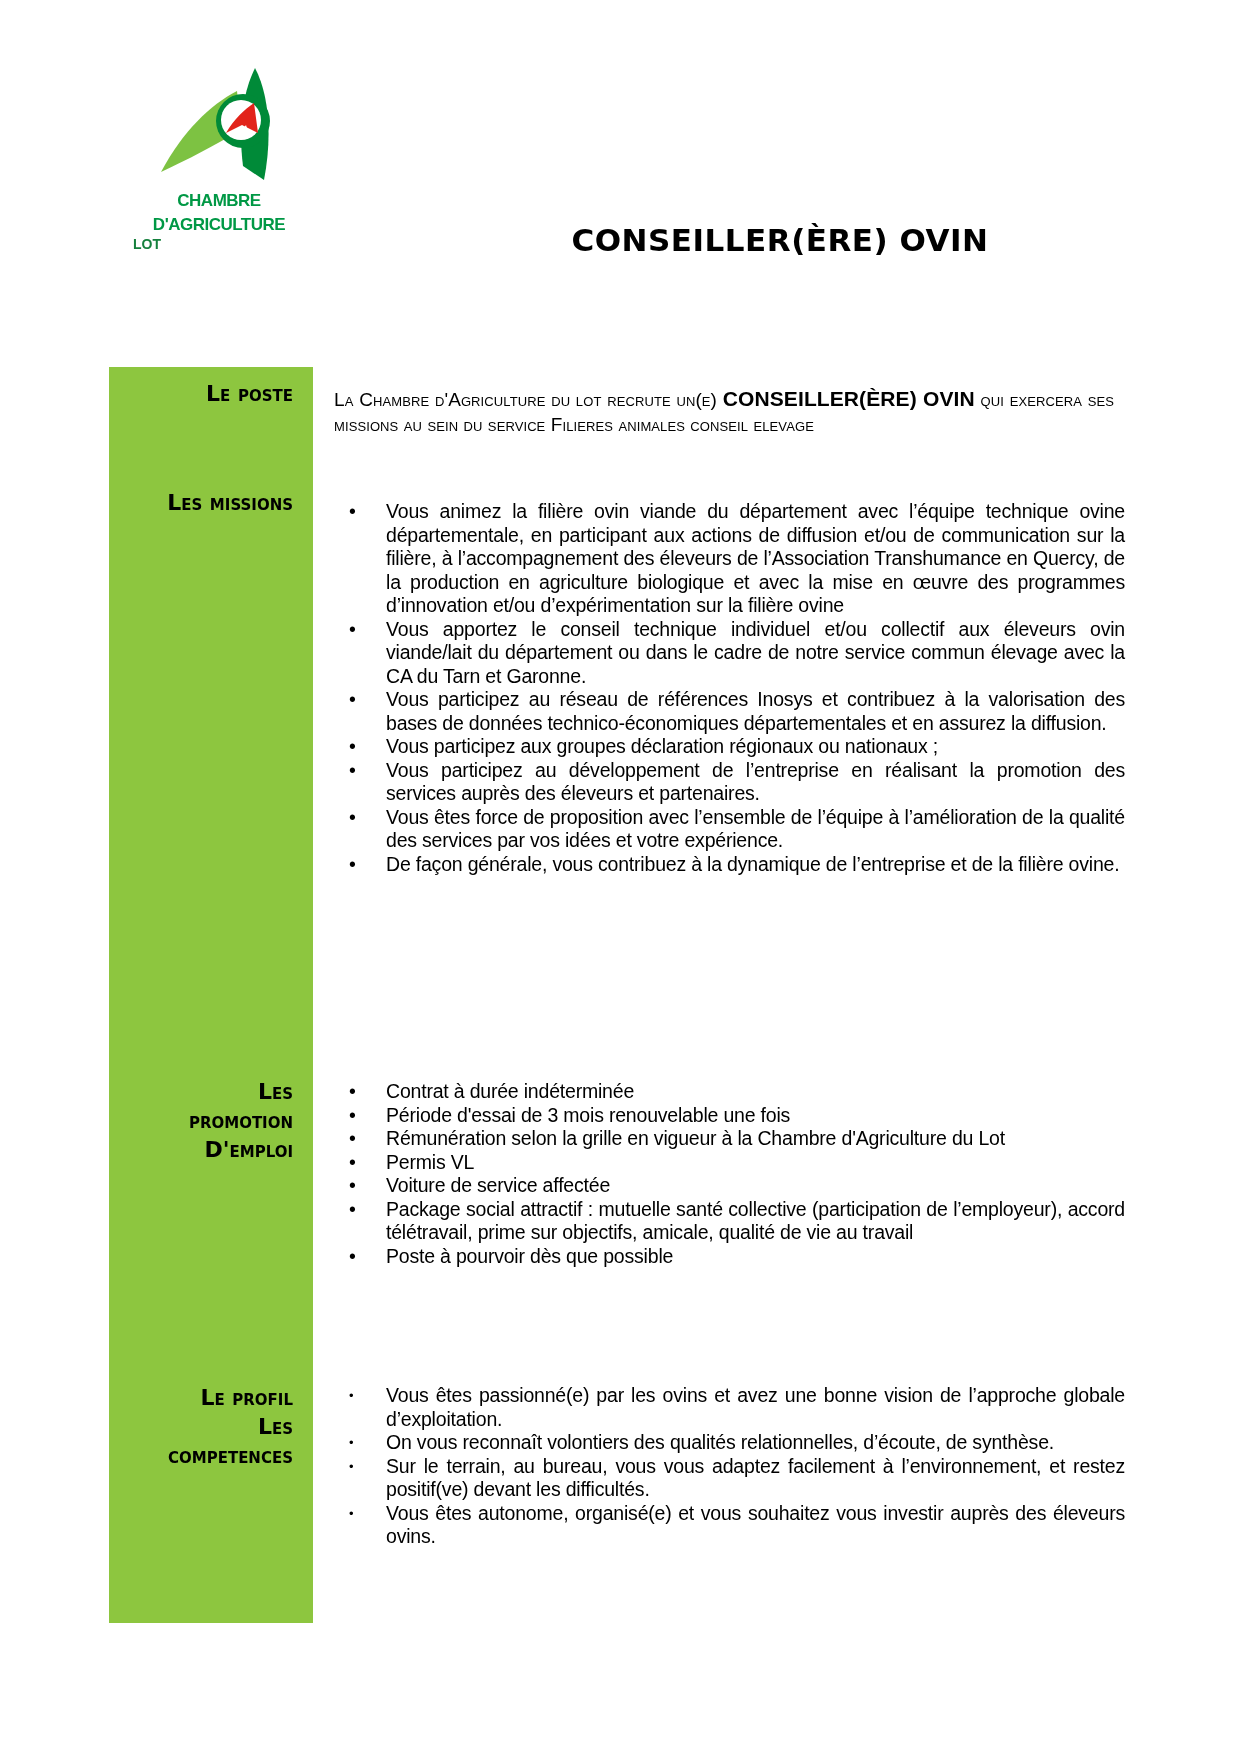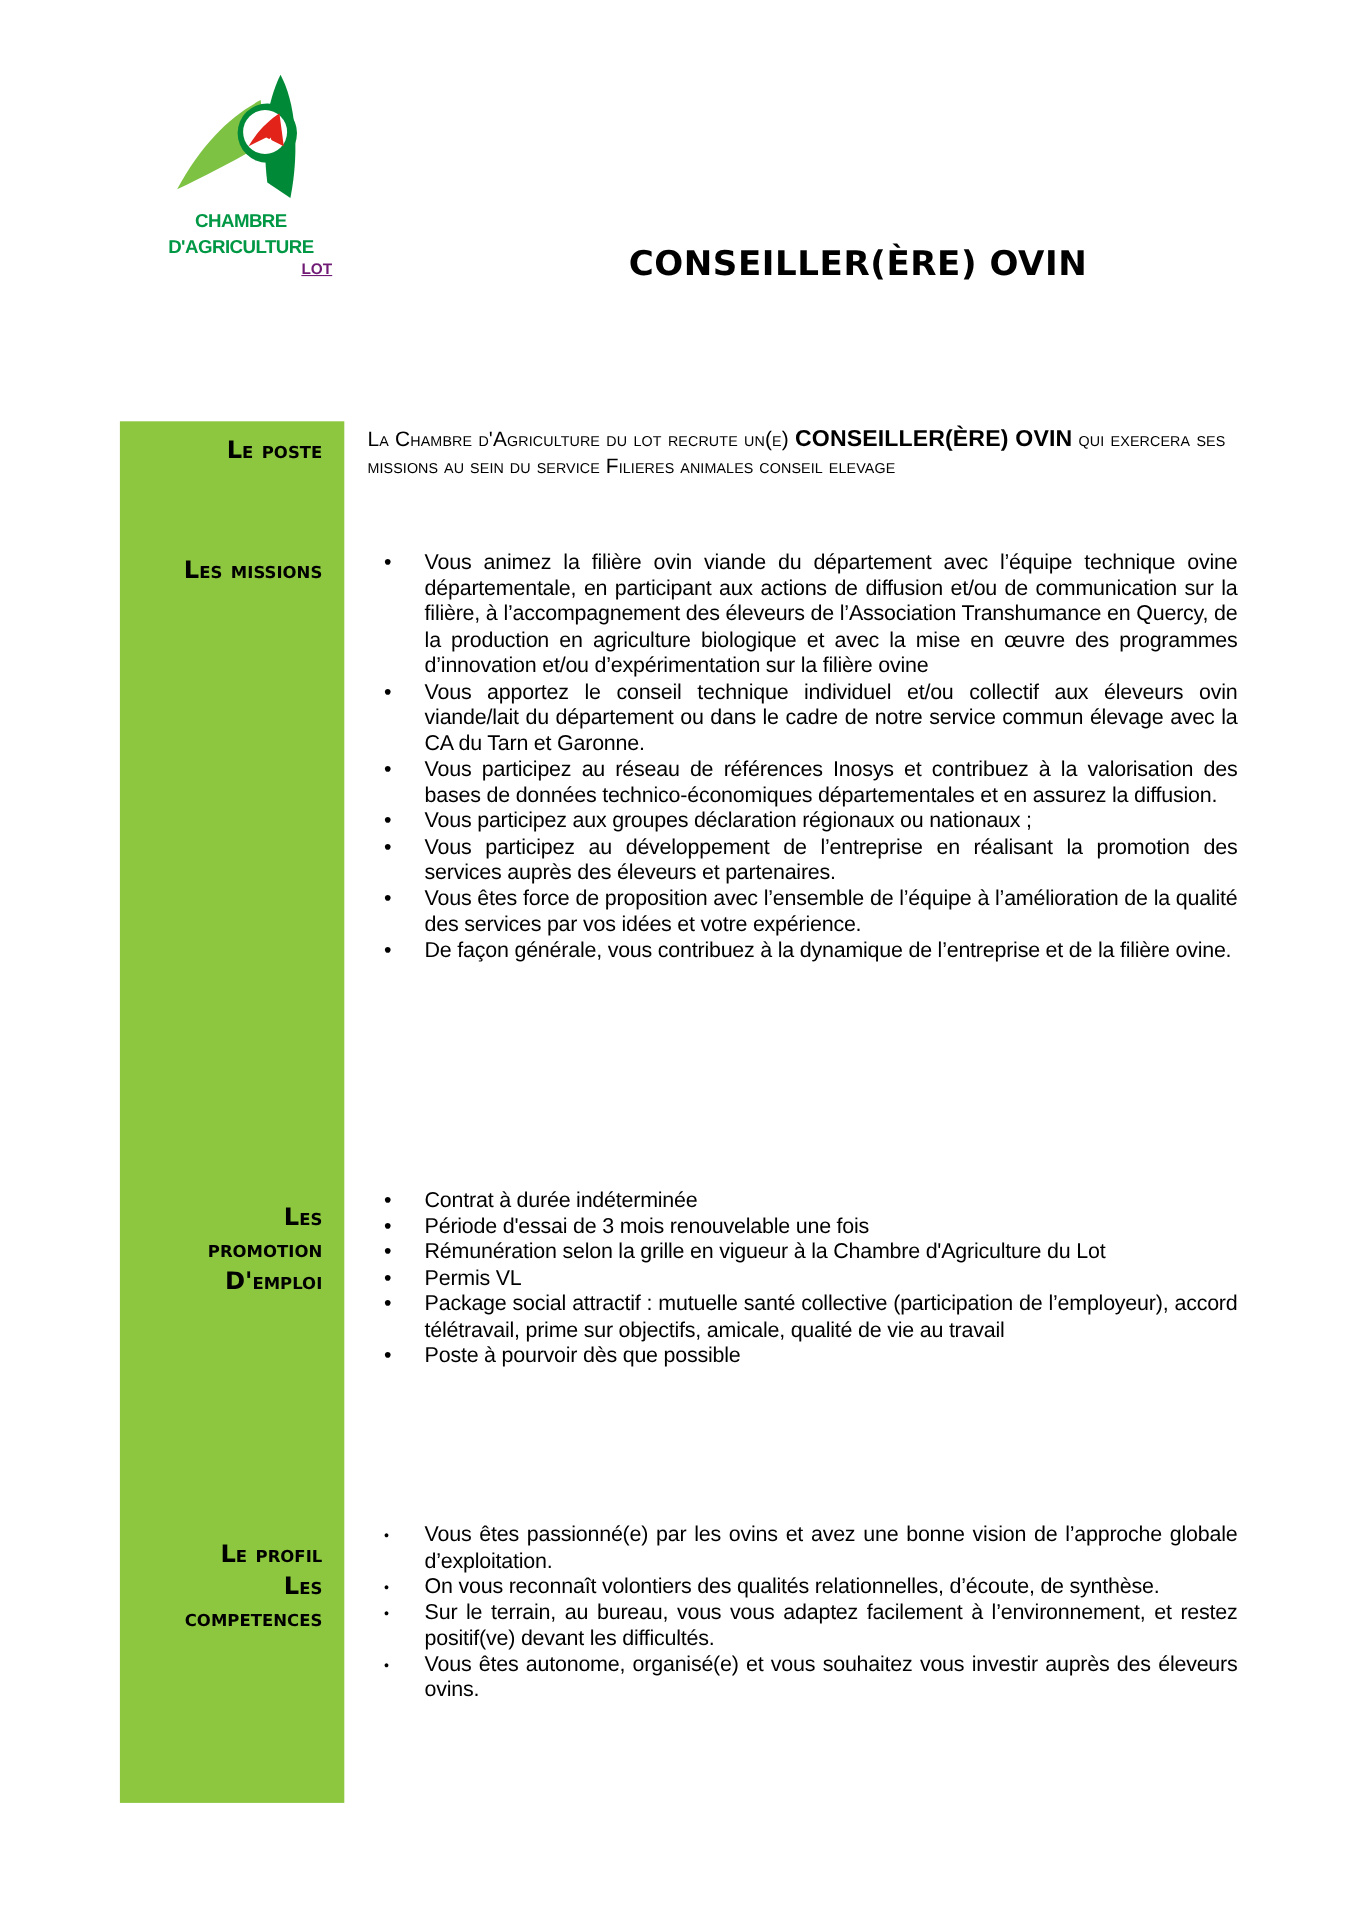--- a/index.html
+++ b/index.html
@@ -9,36 +9,35 @@
   }
 
   
   .logo-block { position:absolute; left:133px; top:64px; width:172px; }
   .logo-mark  { display:block; margin:0 auto; width:132px; height:124px; }
   .logo-org {
     margin-top:2px; text-align:center; color:#009845; font-weight:bold;
     font-size:17px; line-height:22px; letter-spacing:-0.5px;
   }
   .logo-region {
-    text-align:right; color:#701a75; font-weight:bold; font-size:14px;
-    line-height:17px; padding-right:3px;text-decoration:underline;
+    text-align:left; color:#15803d; font-weight:bold; font-size:14px;
+    line-height:17px; padding-right:3px;
   }
 
   
   .doc-title {
     position:absolute; left:470px; top:222px; width:620px; text-align:center;
     font-family:"DejaVu Sans","Liberation Sans",sans-serif;
     font-weight:bold; font-size:31px; letter-spacing:0.5px; color:#000;
   }
 
   
   .sidebar {
     position:absolute; left:109px; top:367px; width:204px; height:1256px;
     background:#8DC63F;
-    margin-top:16px;
   }
   .side-label {
     position:absolute; left:8px; right:20px; text-align:right; color:#000;
     font-family:"DejaVu Sans","Liberation Sans",sans-serif;
     font-weight:bold; font-variant:small-caps; font-size:22px; line-height:29px;
   }
   .label-poste      { top:12px; }
   .label-missions   { top:121px; }
   .label-conditions { top:710px; }
   .label-profil     { top:1016px; }
@@ -114,20 +113,21 @@
     <li>Vous participez au développement de l’entreprise en réalisant la promotion des services auprès des éleveurs et partenaires.</li>
     <li>Vous êtes force de proposition avec l’ensemble de l’équipe à l’amélioration de la qualité des services par vos idées et votre expérience.</li>
     <li>De façon générale, vous contribuez à la dynamique de l’entreprise et de la filière ovine.</li>
   </ul>
 
   <ul class="doc-list conditions-list">
     <li>Contrat à durée indéterminée</li>
     <li>Période d'essai de 3 mois renouvelable une fois</li>
     <li>Rémunération selon la grille en vigueur à la Chambre d'Agriculture du Lot</li>
     <li>Permis VL</li>
+    <li>Voiture de service affectée</li>
     <li>Package social attractif : mutuelle santé collective (participation de l’employeur), accord télétravail, prime sur objectifs, amicale, qualité de vie au travail</li>
     <li>Poste à pourvoir dès que possible</li>
   </ul>
 
   <ul class="doc-list profil-list">
     <li>Vous êtes passionné(e) par les ovins et avez une bonne vision de l’approche globale d’exploitation.</li>
     <li>On vous reconnaît volontiers des qualités relationnelles, d’écoute, de synthèse.</li>
     <li>Sur le terrain, au bureau, vous vous adaptez facilement à l’environnement, et restez positif(ve) devant les difficultés.</li>
     <li>Vous êtes autonome, organisé(e) et vous souhaitez vous investir auprès des éleveurs ovins.</li>
   </ul>

